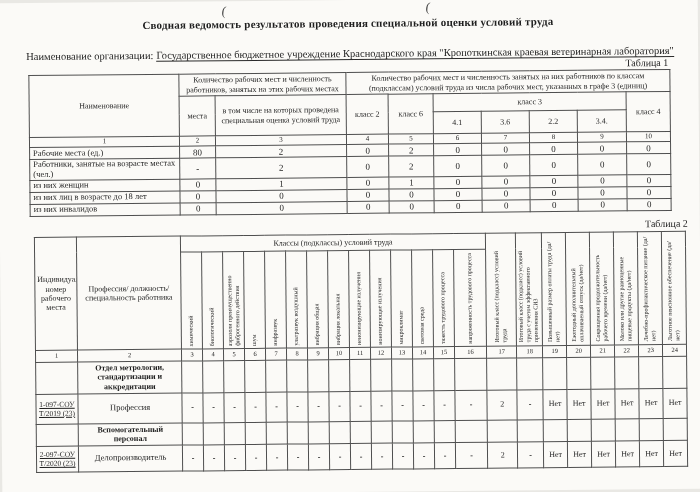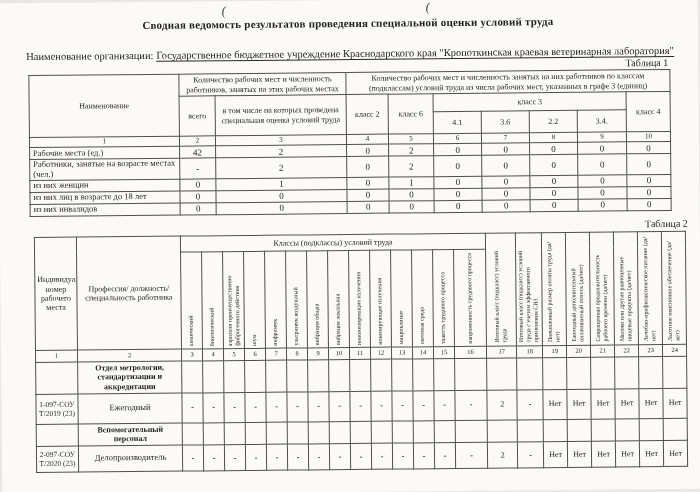--- a/index.html
+++ b/index.html
@@ -48,21 +48,21 @@
     text-align:left;
     margin:0 auto;
     max-height:92px;height:92px;
     padding:2px 0;
   }
   .t2 .tall .rot{max-height:106px;height:106px;}
   .t2 .nums td{font-size:6.5px;height:11px;line-height:1;}
   .t2 .sec td{height:11px;}
   .t2 .sect{font-weight:bold;font-size:8px;line-height:1.2;padding:1px 2px;}
   .t2 .drow td{font-size:8px;}
-  .t2 .drow .idc{font-size:7.5px;line-height:1.25;padding:1px 1px;word-break:break-all;}
+  .t2 .drow .idc{font-size:7.5px;line-height:1.25;padding:1px 1px;word-break:break-all;text-decoration:underline;}
   .t2 .drow .prof{font-size:8.5px;}
   .t2 .r1d{height:30px;}
   .t2 .r2d{height:26px;}
 </style>
 </head>
 <body>
 
 <div class="sheet">
 
   <span class="paren p1">(</span>
@@ -87,21 +87,21 @@
         <col style="width:49px">
         <col style="width:44px">
     </colgroup>
     <tbody>
         <tr class="r1">
       <th rowspan="3">Наименование</th>
       <th colspan="2">Количество рабочих мест и численность работников, занятых на этих рабочих местах</th>
       <th colspan="7">Количество рабочих мест и численность занятых на них работников по классам (подклассам) условий труда из числа рабочих мест, указанных в графе 3 (единиц)</th>
     </tr>
     <tr class="r2">
-      <th rowspan="2">всего</th>
+      <th rowspan="2">места</th>
       <th rowspan="2">в том числе на которых проведена специальная оценка условий труда</th>
       <th rowspan="2">класс 2</th>
       <th rowspan="2">класс 6</th>
       <th colspan="4">класс 3</th>
       <th rowspan="2">класс 4</th>
     </tr>
     <tr class="r3">
       <th>4.1</th>
       <th>3.6</th>
       <th>2.2</th>
@@ -114,21 +114,21 @@
       <td>4</td>
       <td>5</td>
       <td>6</td>
       <td>7</td>
       <td>8</td>
       <td>9</td>
       <td>10</td>
     </tr>
     <tr class="data">
       <td class="lbl">Рабочие места (ед.)</td>
-      <td>42</td>
+      <td>80</td>
       <td>2</td>
       <td>0</td>
       <td>2</td>
       <td>0</td>
       <td>0</td>
       <td>0</td>
       <td>0</td>
       <td>0</td>
     </tr>
     <tr class="data">
@@ -332,21 +332,21 @@
           <td></td>
       <td></td>
           <td></td>
       <td></td>
           <td></td>
       <td></td>
           <td></td>
     </tr>
     <tr class="drow r1d">
       <td class="idc">1-097-СОУТ/2019 (23)</td>
-      <td class="prof">Ежегодный</td>
+      <td class="prof">Профессия</td>
       <td>-</td>
       <td>-</td>
       <td>-</td>
       <td>-</td>
       <td>-</td>
       <td>-</td>
       <td>-</td>
       <td>-</td>
       <td>-</td>
       <td>-</td>

